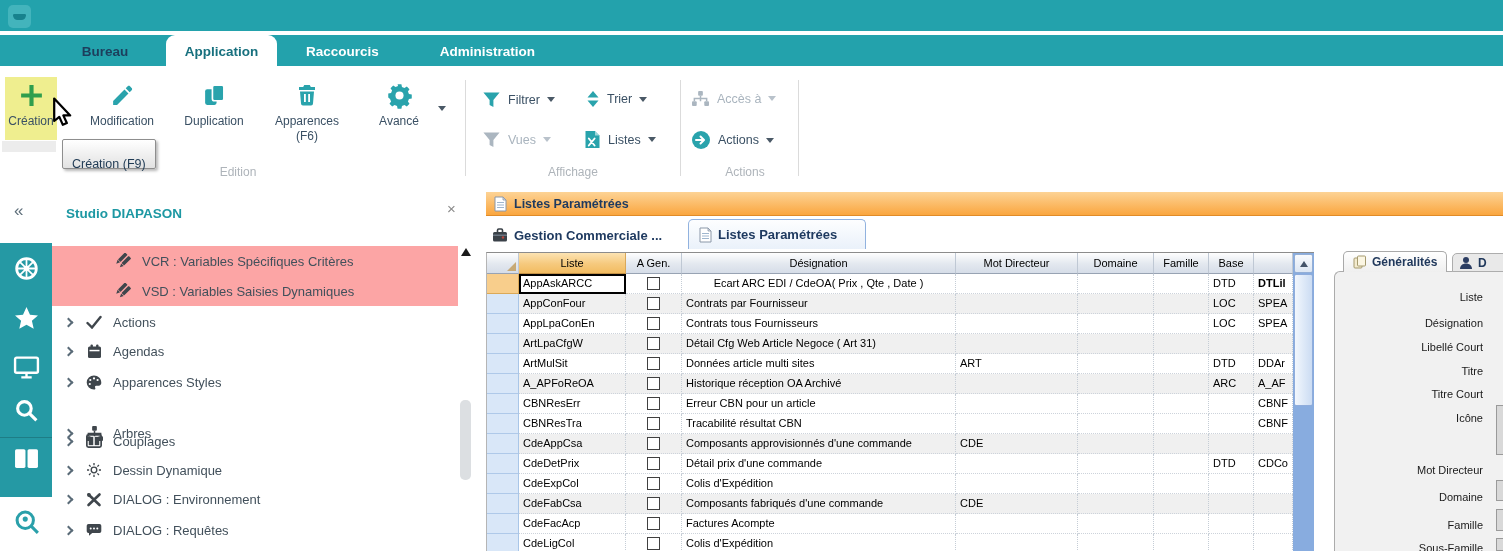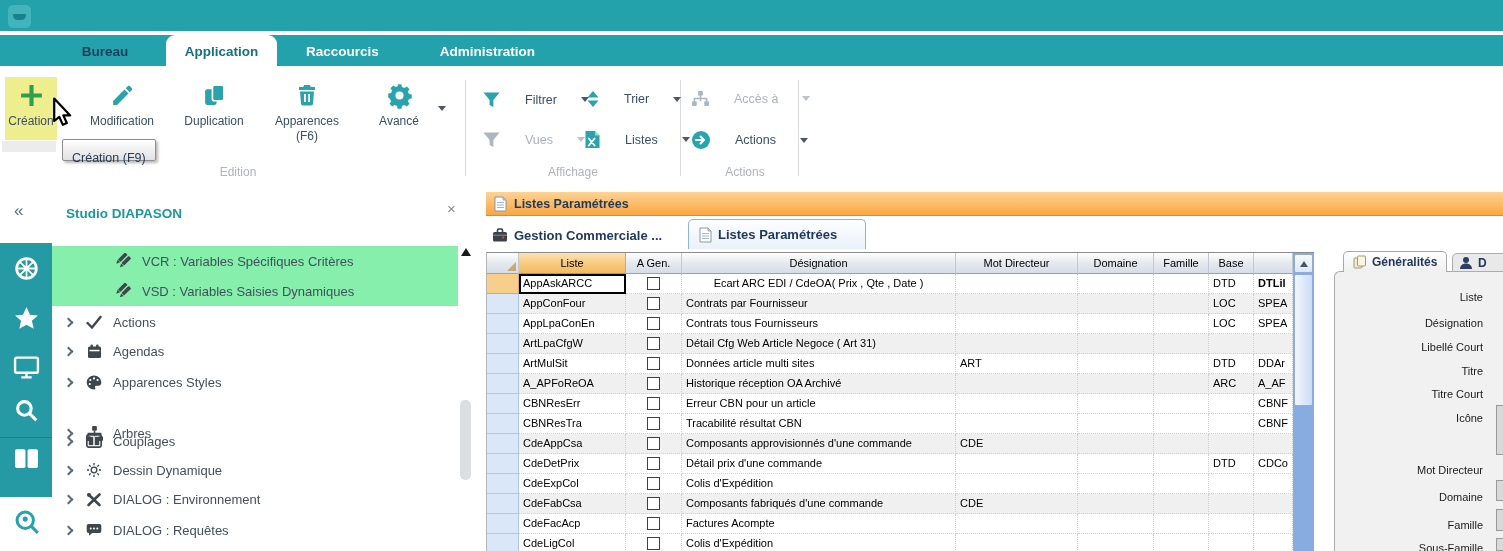--- a/index.html
+++ b/index.html
@@ -27,50 +27,50 @@
   .rb .rlbl{margin-top:1px;white-space:nowrap;}
   .rb-creation{left:5px;top:9px;width:52px;height:63px;background:#EFEE8F;}
   .rb-modification{left:74px;top:9px;width:96px;}
   .rb-duplication{left:172px;top:9px;width:84px;}
   .rb-suppression{left:260px;top:9px;width:94px;}
   .rb-avance{left:368px;top:9px;width:62px;}
   .adv-dd{position:absolute;left:438px;top:38px;color:#4A5966;}
   .creation-shadow{position:absolute;left:2px;top:73px;width:54px;height:11px;background:#ECECEC;}
   .dd{width:0;height:0;border-left:4px solid transparent;border-right:4px solid transparent;
       border-top:5px solid currentColor;display:inline-block;}
-  .ritem{position:absolute;display:flex;align-items:center;gap:24px;font-size:12.5px;color:#3A5064;white-space:nowrap;}
+  .ritem{position:absolute;display:flex;align-items:center;gap:7px;font-size:12.5px;color:#3A5064;white-space:nowrap;}
   .ritem .iic{color:#29A3AC;display:flex;align-items:center;}
   .ritem .dd{color:#4A5966;}
   .ritem.dis{color:#A9B4BE;}
   .ritem.dis .iic{color:#ABB6C0;}
   .ritem.dis .dd{color:#B9C2CB;}
   .it-filtrer{left:482px;top:22px;}
   .it-trier{left:586px;top:22px;}
   .it-vues{left:482px;top:62px;}
   .it-excel{left:584px;top:62px;}
   .it-acces{left:691px;top:22px;}
   .it-actions{left:691px;top:62px;}
   .rsep{position:absolute;top:12px;height:96px;width:1px;background:#DBDBDB;}
   .rgl{position:absolute;top:97px;width:130px;text-align:center;font-size:12px;color:#AEB4BA;}
-  .tooltip{position:absolute;left:62px;top:71px;height:22px;line-height:20px;padding:8px 9px;
+  .tooltip{position:absolute;left:62px;top:71px;height:22px;line-height:20px;padding:14px 9px;
            background:linear-gradient(#FFFFFF,#E2E2E2);border:1px solid #8E8E8E;border-radius:2px;
            box-shadow:2px 2px 3px rgba(0,0,0,.28);font-size:12.5px;color:#1F3A54;z-index:5;}
   .cursor{position:absolute;left:51px;top:29px;z-index:6;}
 
   
   .sb-collapse{position:absolute;left:14px;top:201px;font-size:17px;color:#5E6E7A;}
   .sb-title{position:absolute;left:66px;top:206px;font-size:13.5px;font-weight:bold;color:#1D98A3;}
   .sb-close{position:absolute;left:447px;top:200px;font-size:15px;color:#8A8A8A;}
   .rail{position:absolute;left:0;top:243px;width:52px;height:254px;background:#2599A4;}
   .rail-ic{position:absolute;left:0;width:52px;display:flex;justify-content:center;}
   .rail-div{position:absolute;left:0;top:194px;width:52px;height:1px;background:rgba(0,0,0,.18);}
   .map-search{position:absolute;left:13px;top:508px;}
   .tree-row{position:absolute;left:52px;width:406px;height:30px;display:flex;align-items:center;
             font-size:13px;color:#42505B;}
-  .tree-row.sel{background:#86efac;}
+  .tree-row.sel{background:#fca5a5;}
   .chev{width:7px;height:7px;border-top:2px solid #5A6B78;border-right:2px solid #5A6B78;
         transform:rotate(45deg);margin-left:13px;flex:none;}
   .ticon{width:22px;display:flex;justify-content:center;margin-left:11px;flex:none;color:#3F464C;}
   .tree-row.ind .ticon{margin-left:60px;}
   .tlabel{margin-left:8px;white-space:nowrap;}
   .tsb-up{position:absolute;left:461px;top:248px;width:0;height:0;
           border-left:5px solid transparent;border-right:5px solid transparent;border-bottom:8px solid #1A1A1A;}
   .tsb-thumb{position:absolute;left:460px;top:400px;width:11px;height:80px;background:#DCDFE2;border-radius:5px;}
 
   

